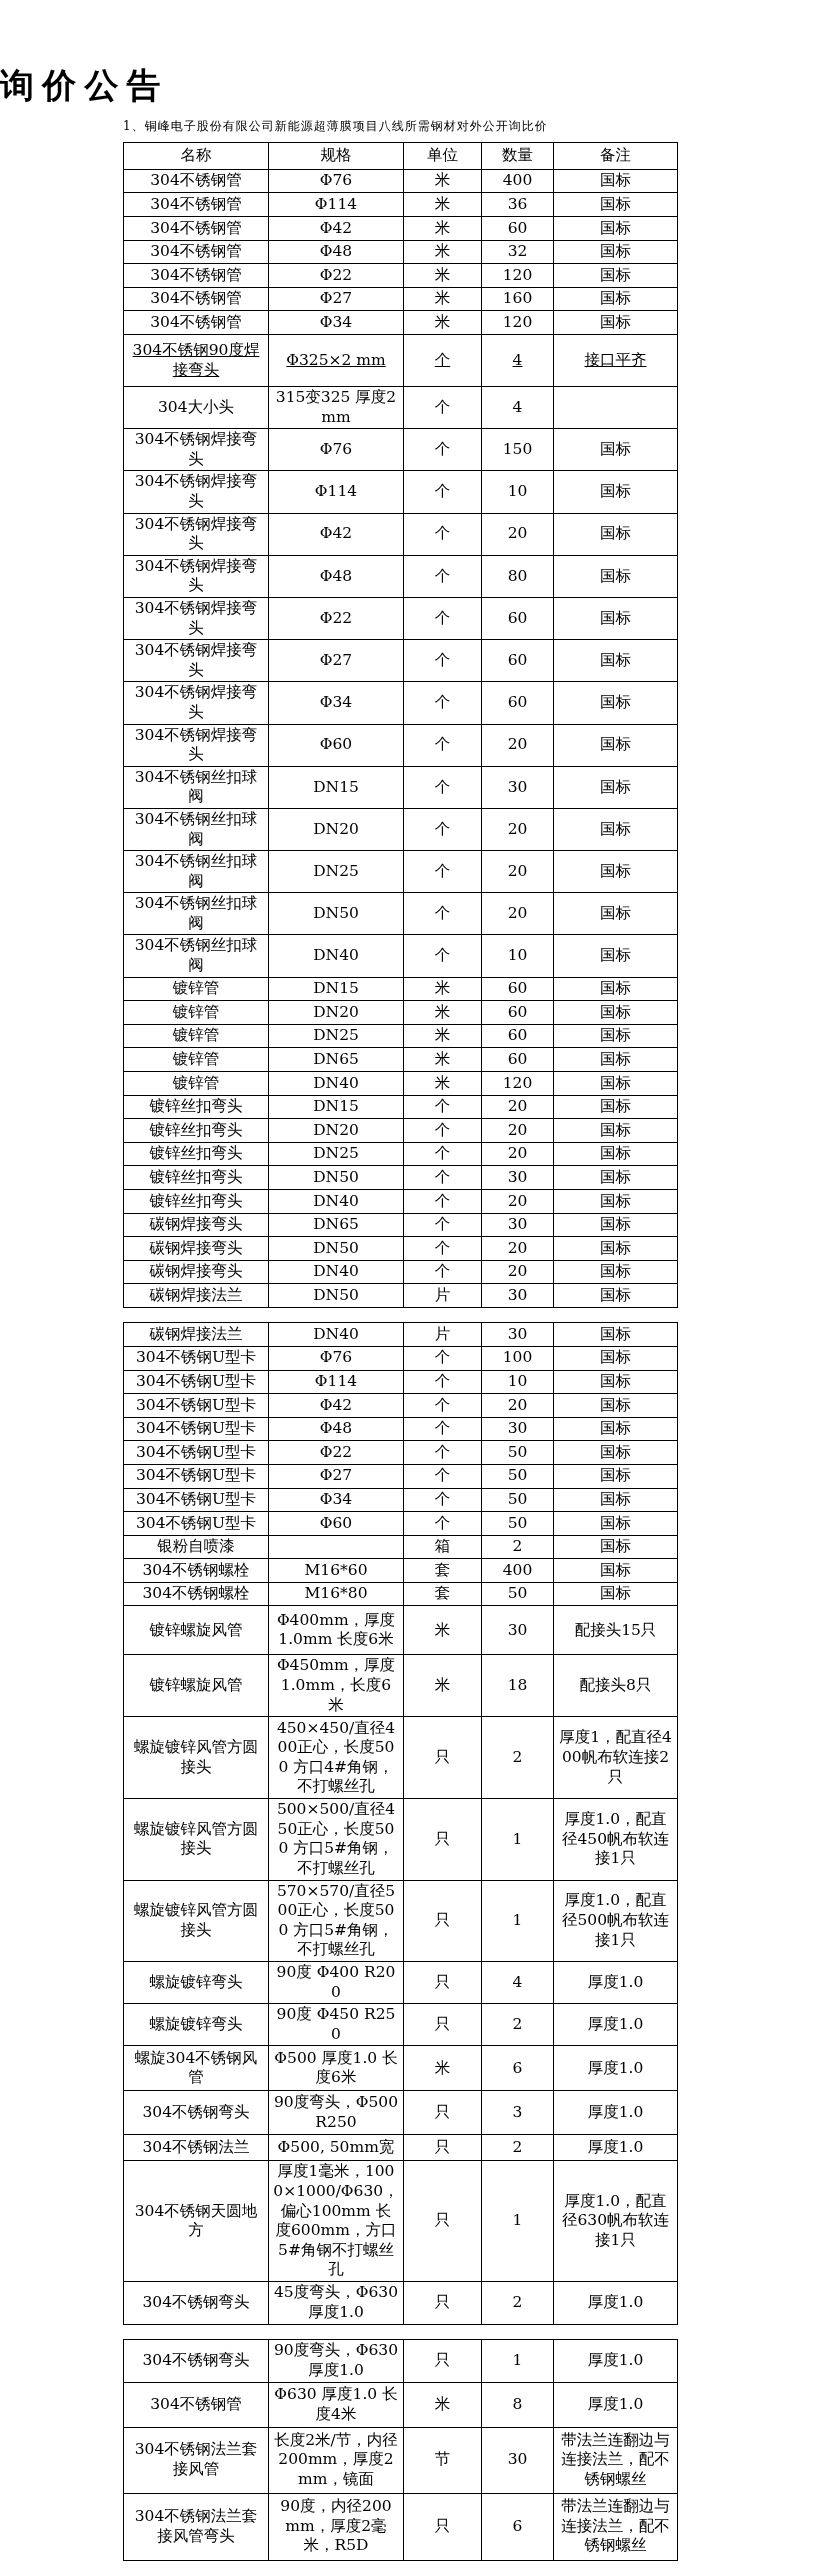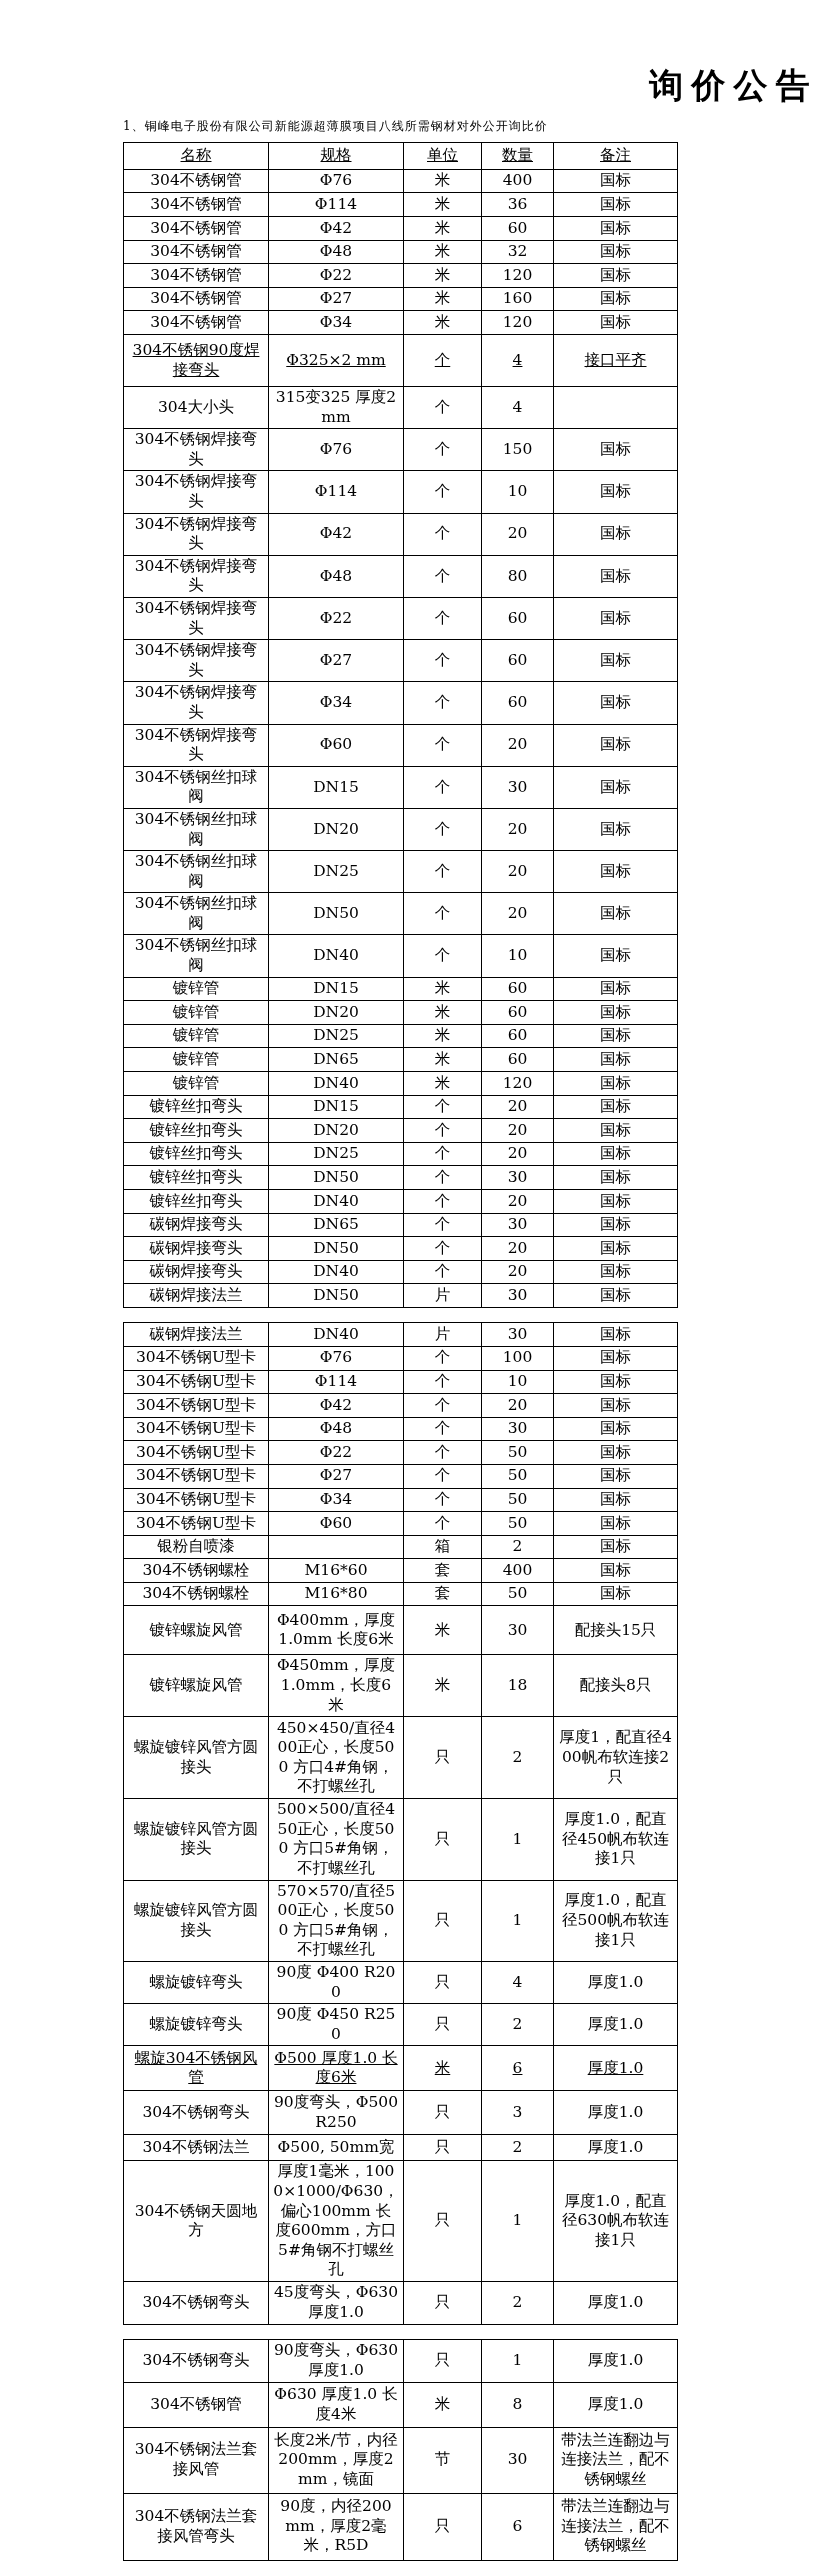--- a/index.html
+++ b/index.html
@@ -4,21 +4,21 @@
 <style>
   html,body{margin:0;padding:0;background:#ffffff;}
   body{
     width:818px;height:3163px;
     font-family:"DejaVu Serif","Liberation Serif",serif;
     color:#000;
   }
   .page{position:relative;width:818px;height:3163px;overflow:hidden;background:#fff;}
   .title{
     margin:61px 0 0 0;
-    text-align:right;
+    text-align:left;
     font-size:34px;line-height:49px;
     font-weight:bold;letter-spacing:8.2px;
   }
   .intro{
     margin:6.2px 0 0 123px;
     font-size:12px;line-height:21.6px;
     letter-spacing:1px;
   }
   .intro.second{margin-top:1px;}
   #tables{margin-top:4.1px;}
@@ -27,21 +27,21 @@
     margin:0 0 14.4px 123px;width:554px;
   }
   table.mat th,table.mat td{
     border:1px solid #000;
     text-align:center;vertical-align:middle;
     font-size:15.5px;line-height:19.6px;
     padding:1px 4.1px;
     font-weight:normal;
     word-break:break-all;
   }
-  table.mat th{height:24px;text-decoration:underline;}
+  table.mat th{height:24px;}
   table.mat td{height:20.6px;}
 </style>
 </head>
 <body>
 
 <div class="page">
   <h1 class="title">询价公告</h1>
   <p class="intro">1、铜峰电子股份有限公司新能源超薄膜项目八线所需钢材对外公开询比价</p>
   <div id="tables">
       <table class="mat">
@@ -451,21 +451,21 @@
             <td>4</td>
             <td>厚度1.0</td>
           </tr>
           <tr style="height: 29px;">
             <td>螺旋镀锌弯头</td>
             <td>90度 Φ450 R250</td>
             <td>只</td>
             <td>2</td>
             <td>厚度1.0</td>
           </tr>
-          <tr style="height: 45px; text-decoration: underline;">
+          <tr style="height: 45px;">
             <td>螺旋304不锈钢风管</td>
             <td>Φ500 厚度1.0 长度6米</td>
             <td>米</td>
             <td>6</td>
             <td>厚度1.0</td>
           </tr>
           <tr style="height: 44px;">
             <td>304不锈钢弯头</td>
             <td>90度弯头，Φ500 R250</td>
             <td>只</td>

